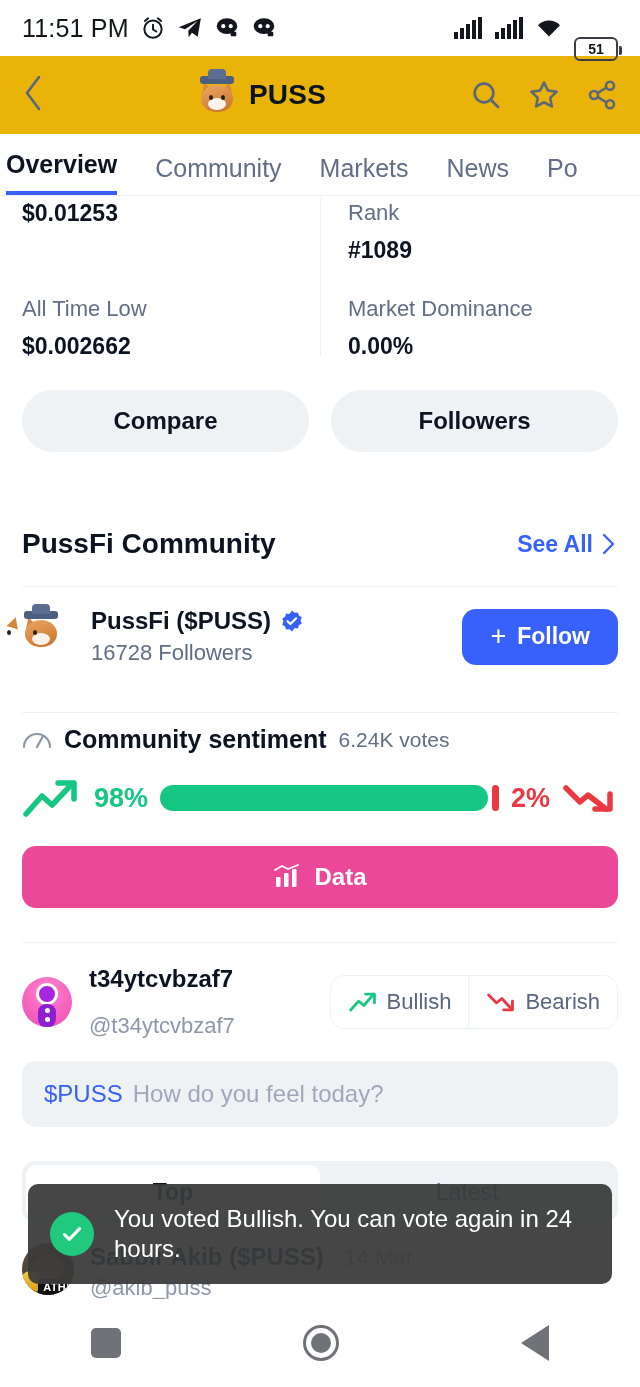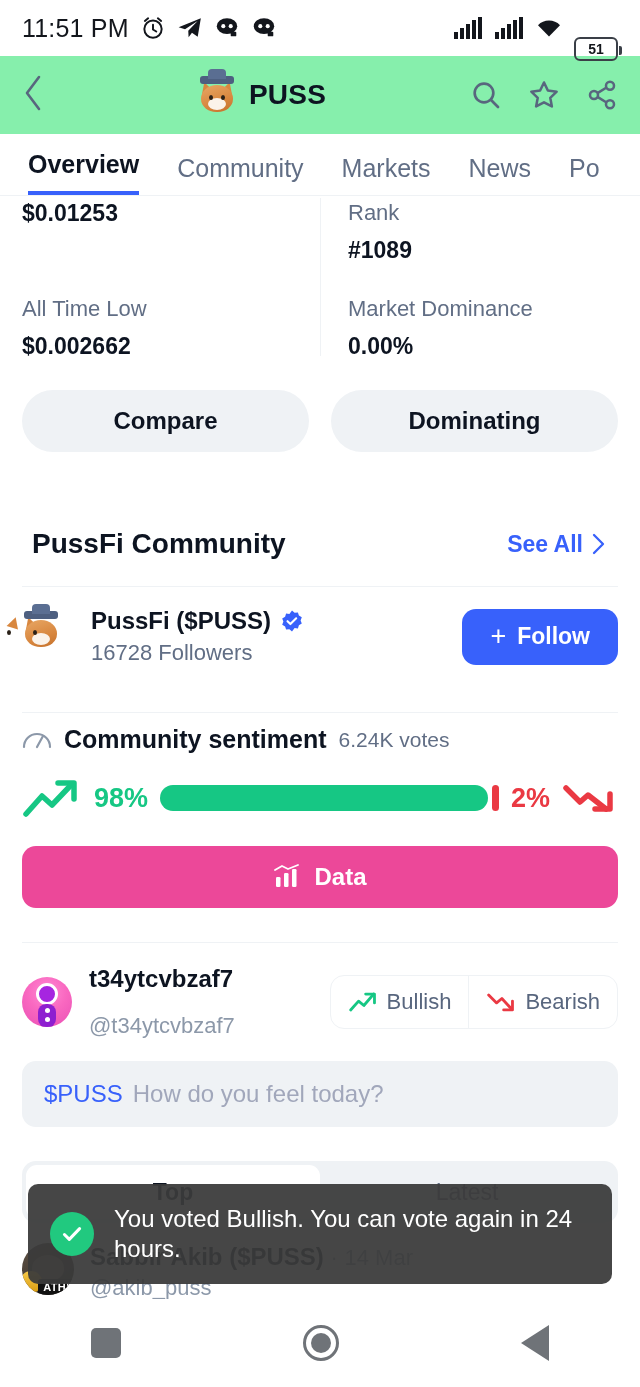--- a/index.html
+++ b/index.html
@@ -24,21 +24,21 @@
   .battery{
     width:44px;height:24px;border:2.5px solid #3a3f47;border-radius:6px;
     display:flex;align-items:center;justify-content:center;
     font-size:14px;font-weight:600;color:#13161c;position:relative;margin-top:41px;
   }
   .battery:after{content:"";position:absolute;right:-6px;top:7px;width:3px;height:9px;background:#3a3f47;border-radius:0 2px 2px 0;}
 
   
   .header{
     height:78px; display:flex; align-items:center; padding:0 22px;
-    justify-content:space-between; background:#86efac;
+    justify-content:space-between; background:#eab308;
   }
   .hdr-back{ width:42px; }
   .hdr-center{ display:flex; align-items:center; gap:13px; flex:1; justify-content:center; margin-left:-10px;}
   .hdr-title{ font-size:28px; font-weight:700; letter-spacing:.2px;}
   .hdr-actions{ display:flex; align-items:center; gap:26px;}
 
   
   .cat{ position:relative; width:38px; height:38px; flex:none;}
   .cat .face{
     position:absolute;left:3px;top:9px;width:32px;height:27px;border-radius:50% 50% 48% 48%;
@@ -52,21 +52,21 @@
   .cat .hat{
     position:absolute;left:2px;top:0px;width:34px;height:8px;border-radius:3px;
     background:#4d5f80;
   }
   .cat .hat:before{
     content:"";position:absolute;left:8px;top:-7px;width:18px;height:10px;border-radius:4px 4px 0 0;background:#5a6e92;
   }
 
   
   .tabs{
-    display:flex; align-items:flex-end; gap:38px; padding:0 28px;
+    display:flex; align-items:flex-end; gap:38px; padding:0 6px;
     height:62px; border-bottom:1px solid #eff2f5; position:relative; overflow:hidden;
   }
   .tab{ font-size:25px; color:#616e85; padding-bottom:12px; white-space:nowrap;}
   .tab.active{ color:#0d1421; font-weight:700; border-bottom:4px solid #3861fb;}
 
   
   .stats{
     display:grid; grid-template-columns:1fr 1fr; padding:0 22px; margin-top:-6px;
     position:relative;
   }
@@ -82,21 +82,21 @@
   .pillrow{ display:flex; gap:22px; padding:8px 22px 0; }
   .pill{
     flex:1; height:62px; border-radius:34px; background:#eff2f5;
     display:flex; align-items:center; justify-content:center;
     font-size:24px; font-weight:600; color:#0d1421;
   }
 
   
   .sec-head{
     display:flex; align-items:center; justify-content:space-between;
-    padding:0 32px; margin-top:76px;
+    padding:0 22px; margin-top:76px;
   }
   .sec-title{ font-size:28px; font-weight:700; }
   .see-all{ display:flex; align-items:center; gap:7px; color:#3861fb; font-size:23px; font-weight:600;}
 
   .divider{ height:1px; background:#eff2f5; margin:26px 22px 0; }
 
   
   .acct{ display:flex; align-items:center; padding:20px 22px; gap:17px;}
   .acct-av{ width:52px;height:52px;flex:none;position:relative;}
   .acct-meta{ flex:1; }
@@ -320,21 +320,21 @@
     <div class="stat-value">$0.002662</div>
   </div>
   <div class="stat right">
     <div class="stat-label">Market Dominance</div>
     <div class="stat-value">0.00%</div>
   </div>
 </div>
 
 <div class="pillrow">
   <div class="pill">Compare</div>
-  <div class="pill">Dominating</div>
+  <div class="pill">Followers</div>
 </div>
 
 <div class="sec-head">
   <div class="sec-title">PussFi Community</div>
   <div class="see-all">
     <span>See All</span>
     <svg width="18" height="22" viewBox="0 0 18 22">
       <path d="M4 2l9 9-9 9" fill="none" stroke="#3861fb" stroke-width="2.3" stroke-linecap="round" stroke-linejoin="round"></path>
     </svg>
   </div>

